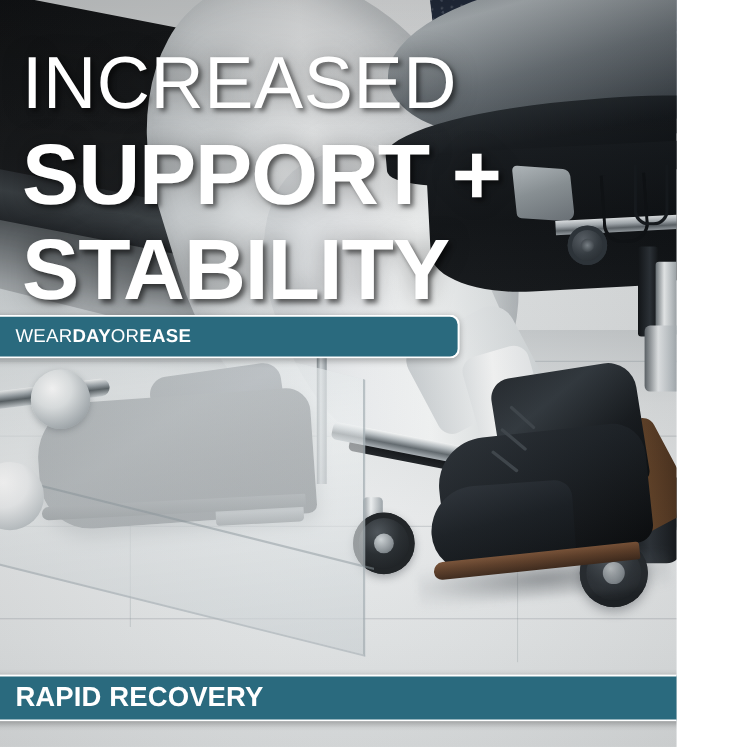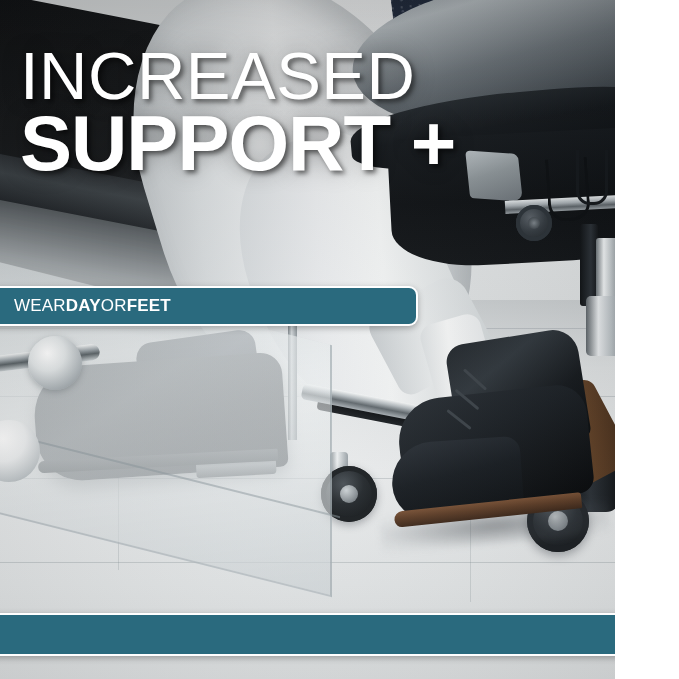--- a/index.html
+++ b/index.html
@@ -321,21 +321,21 @@
   
   .headline{
     position:absolute;left:20px;color:#ffffff;
     line-height:1;white-space:nowrap;
     text-shadow:3px 3px 5px rgba(0,0,0,.55), 0 0 22px rgba(0,0,0,.35);
   }
   .h-increased{
     top:42px;font-size:67px;font-weight:400;letter-spacing:.5px;
   }
   .h-support{
-    top:104px;font-size:78px;font-weight:700;letter-spacing:-1px;
+    top:119px;font-size:78px;font-weight:700;letter-spacing:-1px;
   }
   .h-stability{
     top:206px;font-size:78px;font-weight:700;letter-spacing:-1px;
   }
 
   .band{
     position:absolute;
     background:#2a6a7e;
     border:2px solid #ffffff;
     box-sizing:border-box;
@@ -433,24 +433,26 @@
     <div class="glass-line"></div>
     <div class="chrome-bar"></div>
     <div class="chrome-disc"></div>
     <div class="chrome-disc2"></div>
 
     <div class="grade"></div>
   </div>
 
   <div class="headline h-increased">INCREASED</div>
   <div class="headline h-support">SUPPORT +</div>
+  <div class="headline h-stability">STABILITY</div>
 
   <div class="band band-top">
     <span>WEAR </span>
       <b>DAY</b>
       <span> OR </span>
-      <b>FEET</b>
+      <b>EASE</b>
   </div>
 
   <div class="band band-bottom">
+    <b>RAPID RECOVERY</b>
   </div>
 
 </div>
 
 </body></html>

